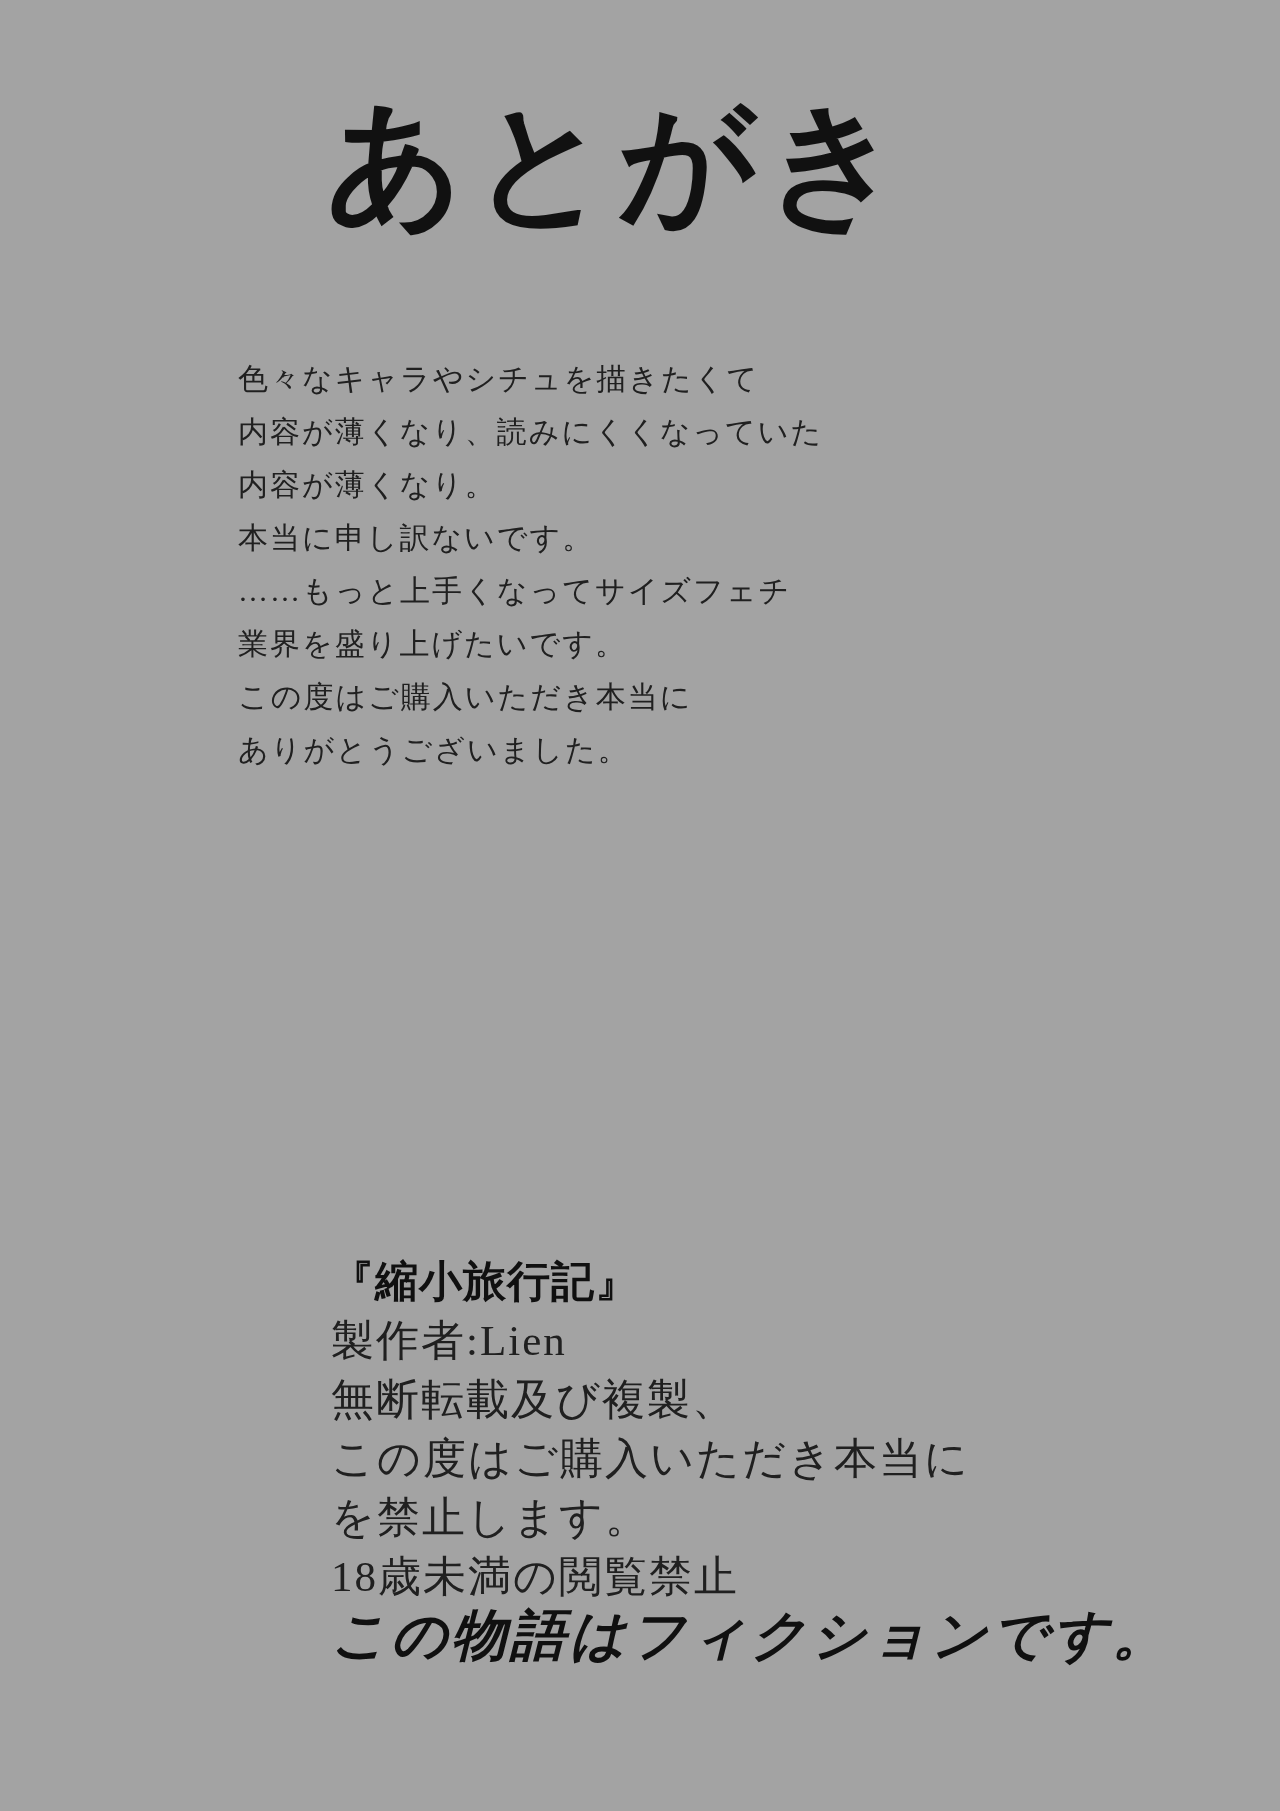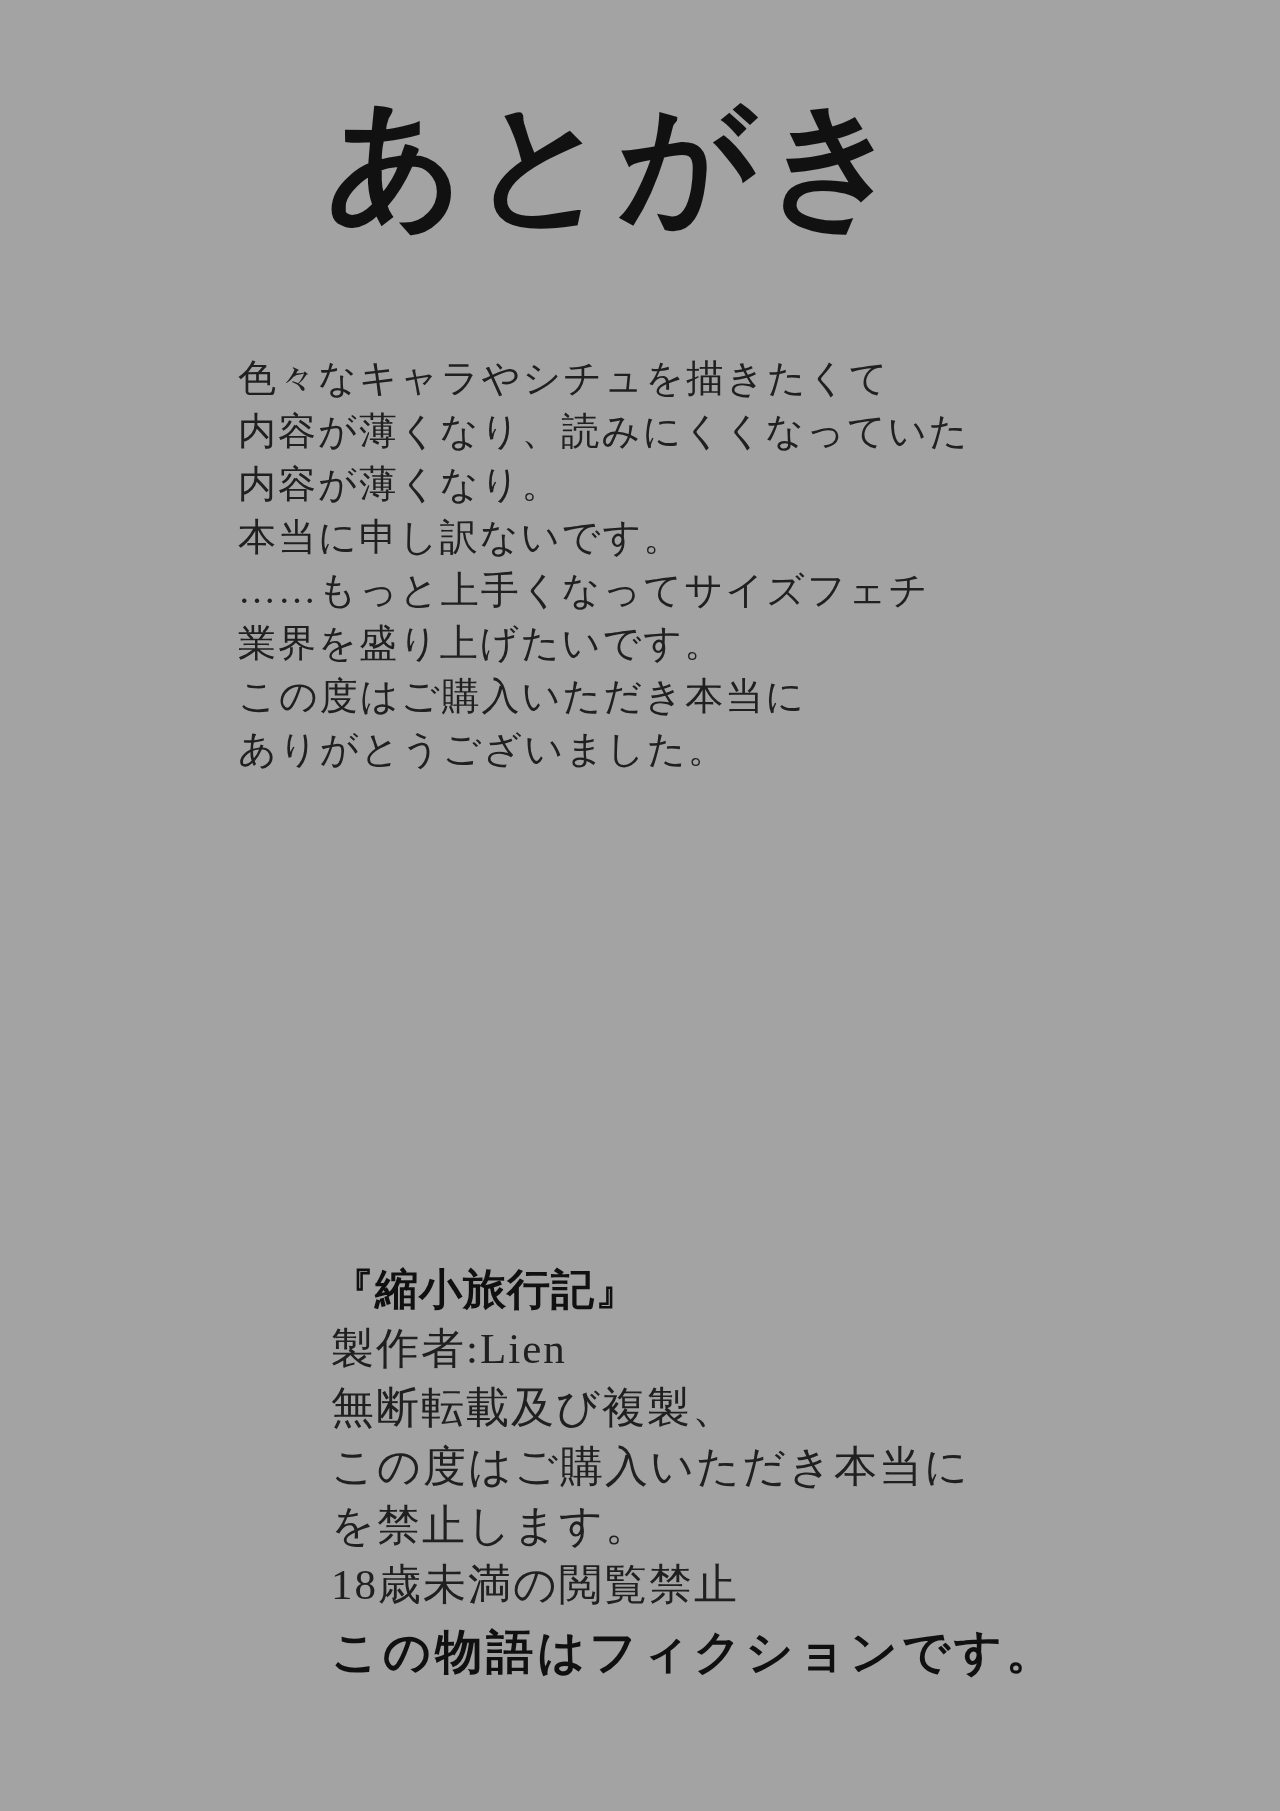--- a/index.html
+++ b/index.html
@@ -29,21 +29,21 @@
     color: #111111;
     white-space: nowrap;
   }
 
   
   .afterword-paragraph {
     position: absolute;
     left: 238px;
     top: 352px;
     font-family: "Liberation Serif", "DejaVu Serif", serif;
-    font-size: 38px;
+    font-size: 30px;
     line-height: 53px;
     letter-spacing: 2px;
     color: #202020;
     white-space: nowrap;
   }
 
   
   .colophon {
     position: absolute;
     left: 331px;
@@ -53,25 +53,25 @@
     line-height: 59px;
     letter-spacing: 2px;
     color: #202020;
     white-space: nowrap;
   }
   .colophon .gothic-bold {
     font-family: "DejaVu Sans", "Liberation Sans", sans-serif;
     font-weight: 900;
     letter-spacing: 1px;
     color: #101010;
-    margin-top: 8px;
   }
   .colophon .fiction {
-    font-size: 47px;
+    font-size: 55px;
     letter-spacing: 4px;
+    font-style: italic;
   }
 </style>
 </head>
 <body>
 
 <div class="page">
 
   <div class="afterword-title">あとがき</div>
 
   <div class="afterword-paragraph">

